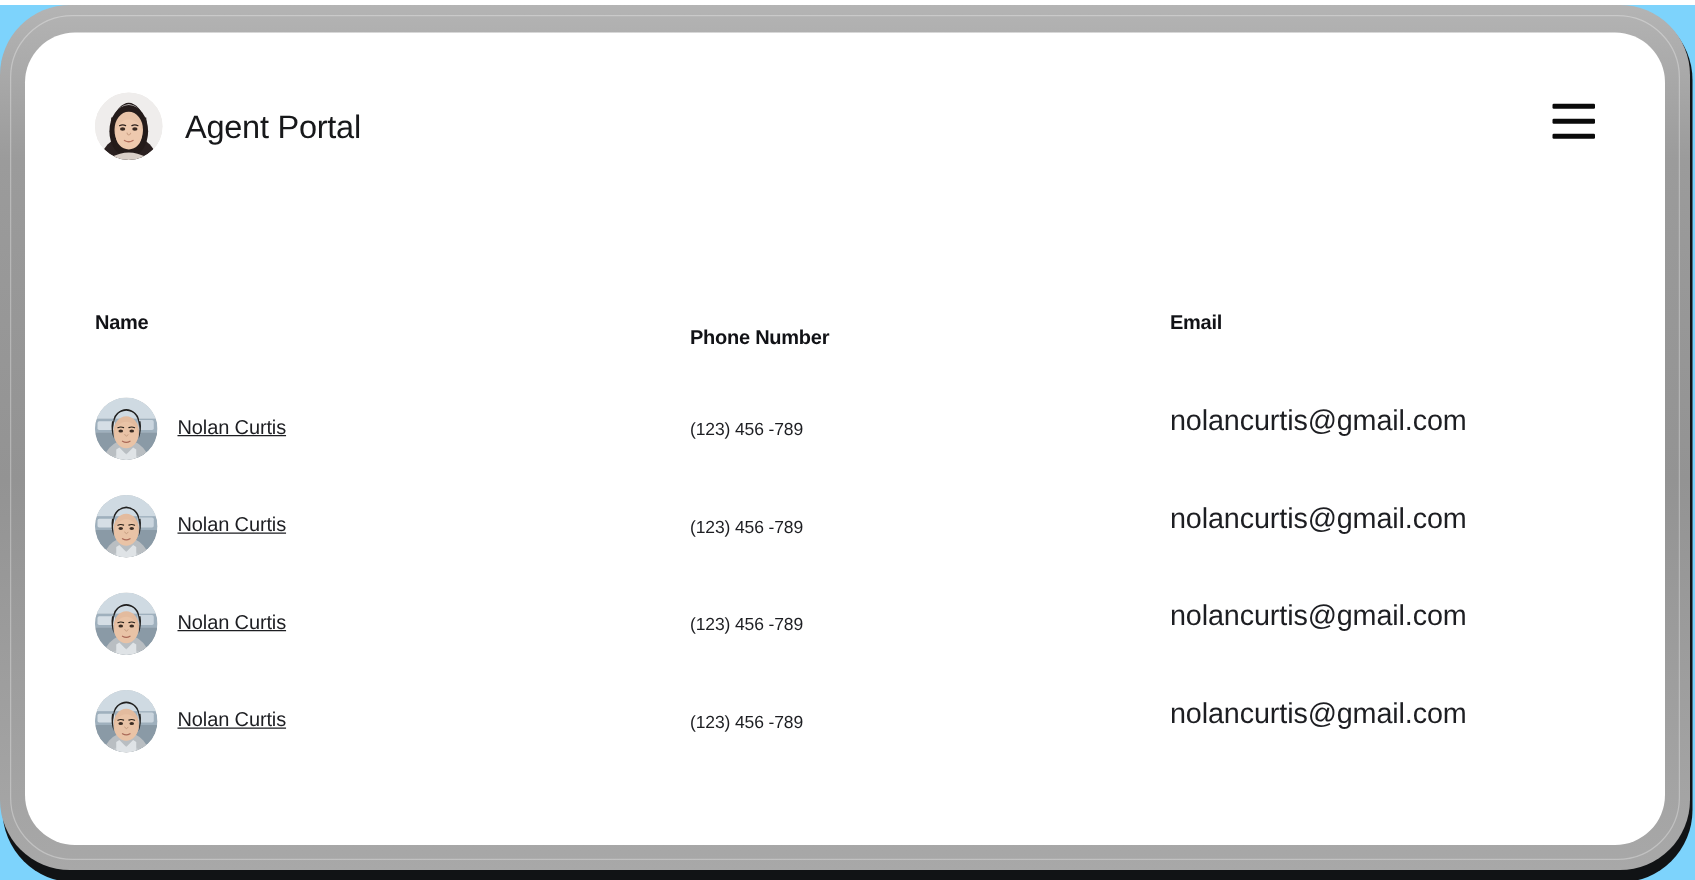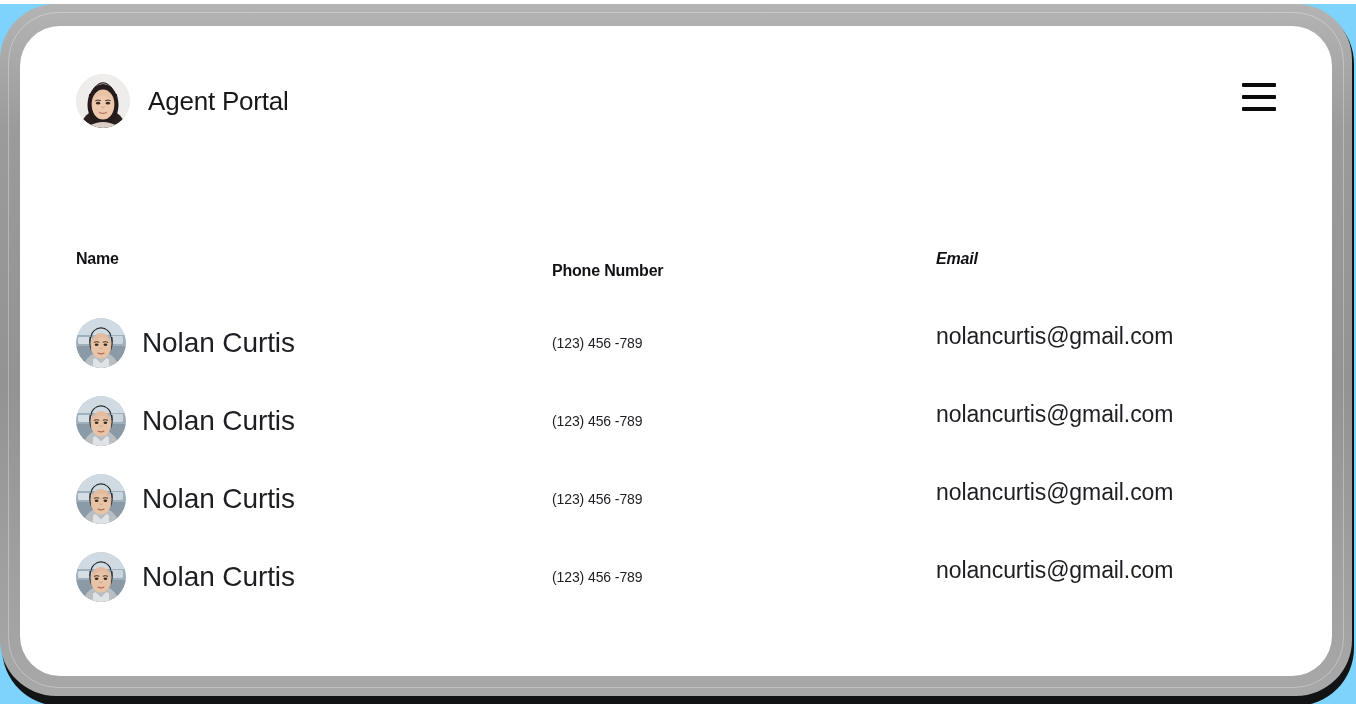--- a/index.html
+++ b/index.html
@@ -116,37 +116,38 @@
     position:absolute; background:#ffffff; border-radius:2px;
   }
   .add-button .plus-h { width:22px; height:3.2px; }
   .add-button .plus-v { width:3.2px; height:22px; }
 
   
   .table { position:absolute; left:56px; top:224px; width:1204px; }
   .table-head { position:relative; height:54px; }
   .col-name  { position:absolute; left:0px;   }
   .col-phone { position:absolute; left:476px;margin-top:12px; }
-  .col-email { position:absolute; left:860px;font-style:italic; }
+  .col-email { position:absolute; left:860px; }
   .table-head .th {
     font-size:16px; font-weight:700; color:#111216;
     letter-spacing:-0.2px; top:0;
   }
 
   .table-body { position:relative; }
   .table-row {
     position:relative; height:78px;
   }
   .cell-name {
     position:absolute; left:0; top:0; height:78px;
     display:flex; align-items:center; gap:16px;
   }
   .cell-name-text {
-    font-size:28px; color:#1d1e22; font-weight:400; letter-spacing:-0.1px;
+    font-size:16px; color:#1d1e22; font-weight:400; letter-spacing:-0.1px;
     white-space:nowrap;
+    text-decoration:underline;
   }
   .cell-phone {
     position:absolute; left:476px; top:0; height:78px;
     display:flex; align-items:center;
     font-size:14px; color:#1d1e22; letter-spacing:-0.1px;
     white-space:nowrap;
   }
   .cell-email {
     position:absolute; left:860px; top:-7px; height:78px;
     display:flex; align-items:center;

